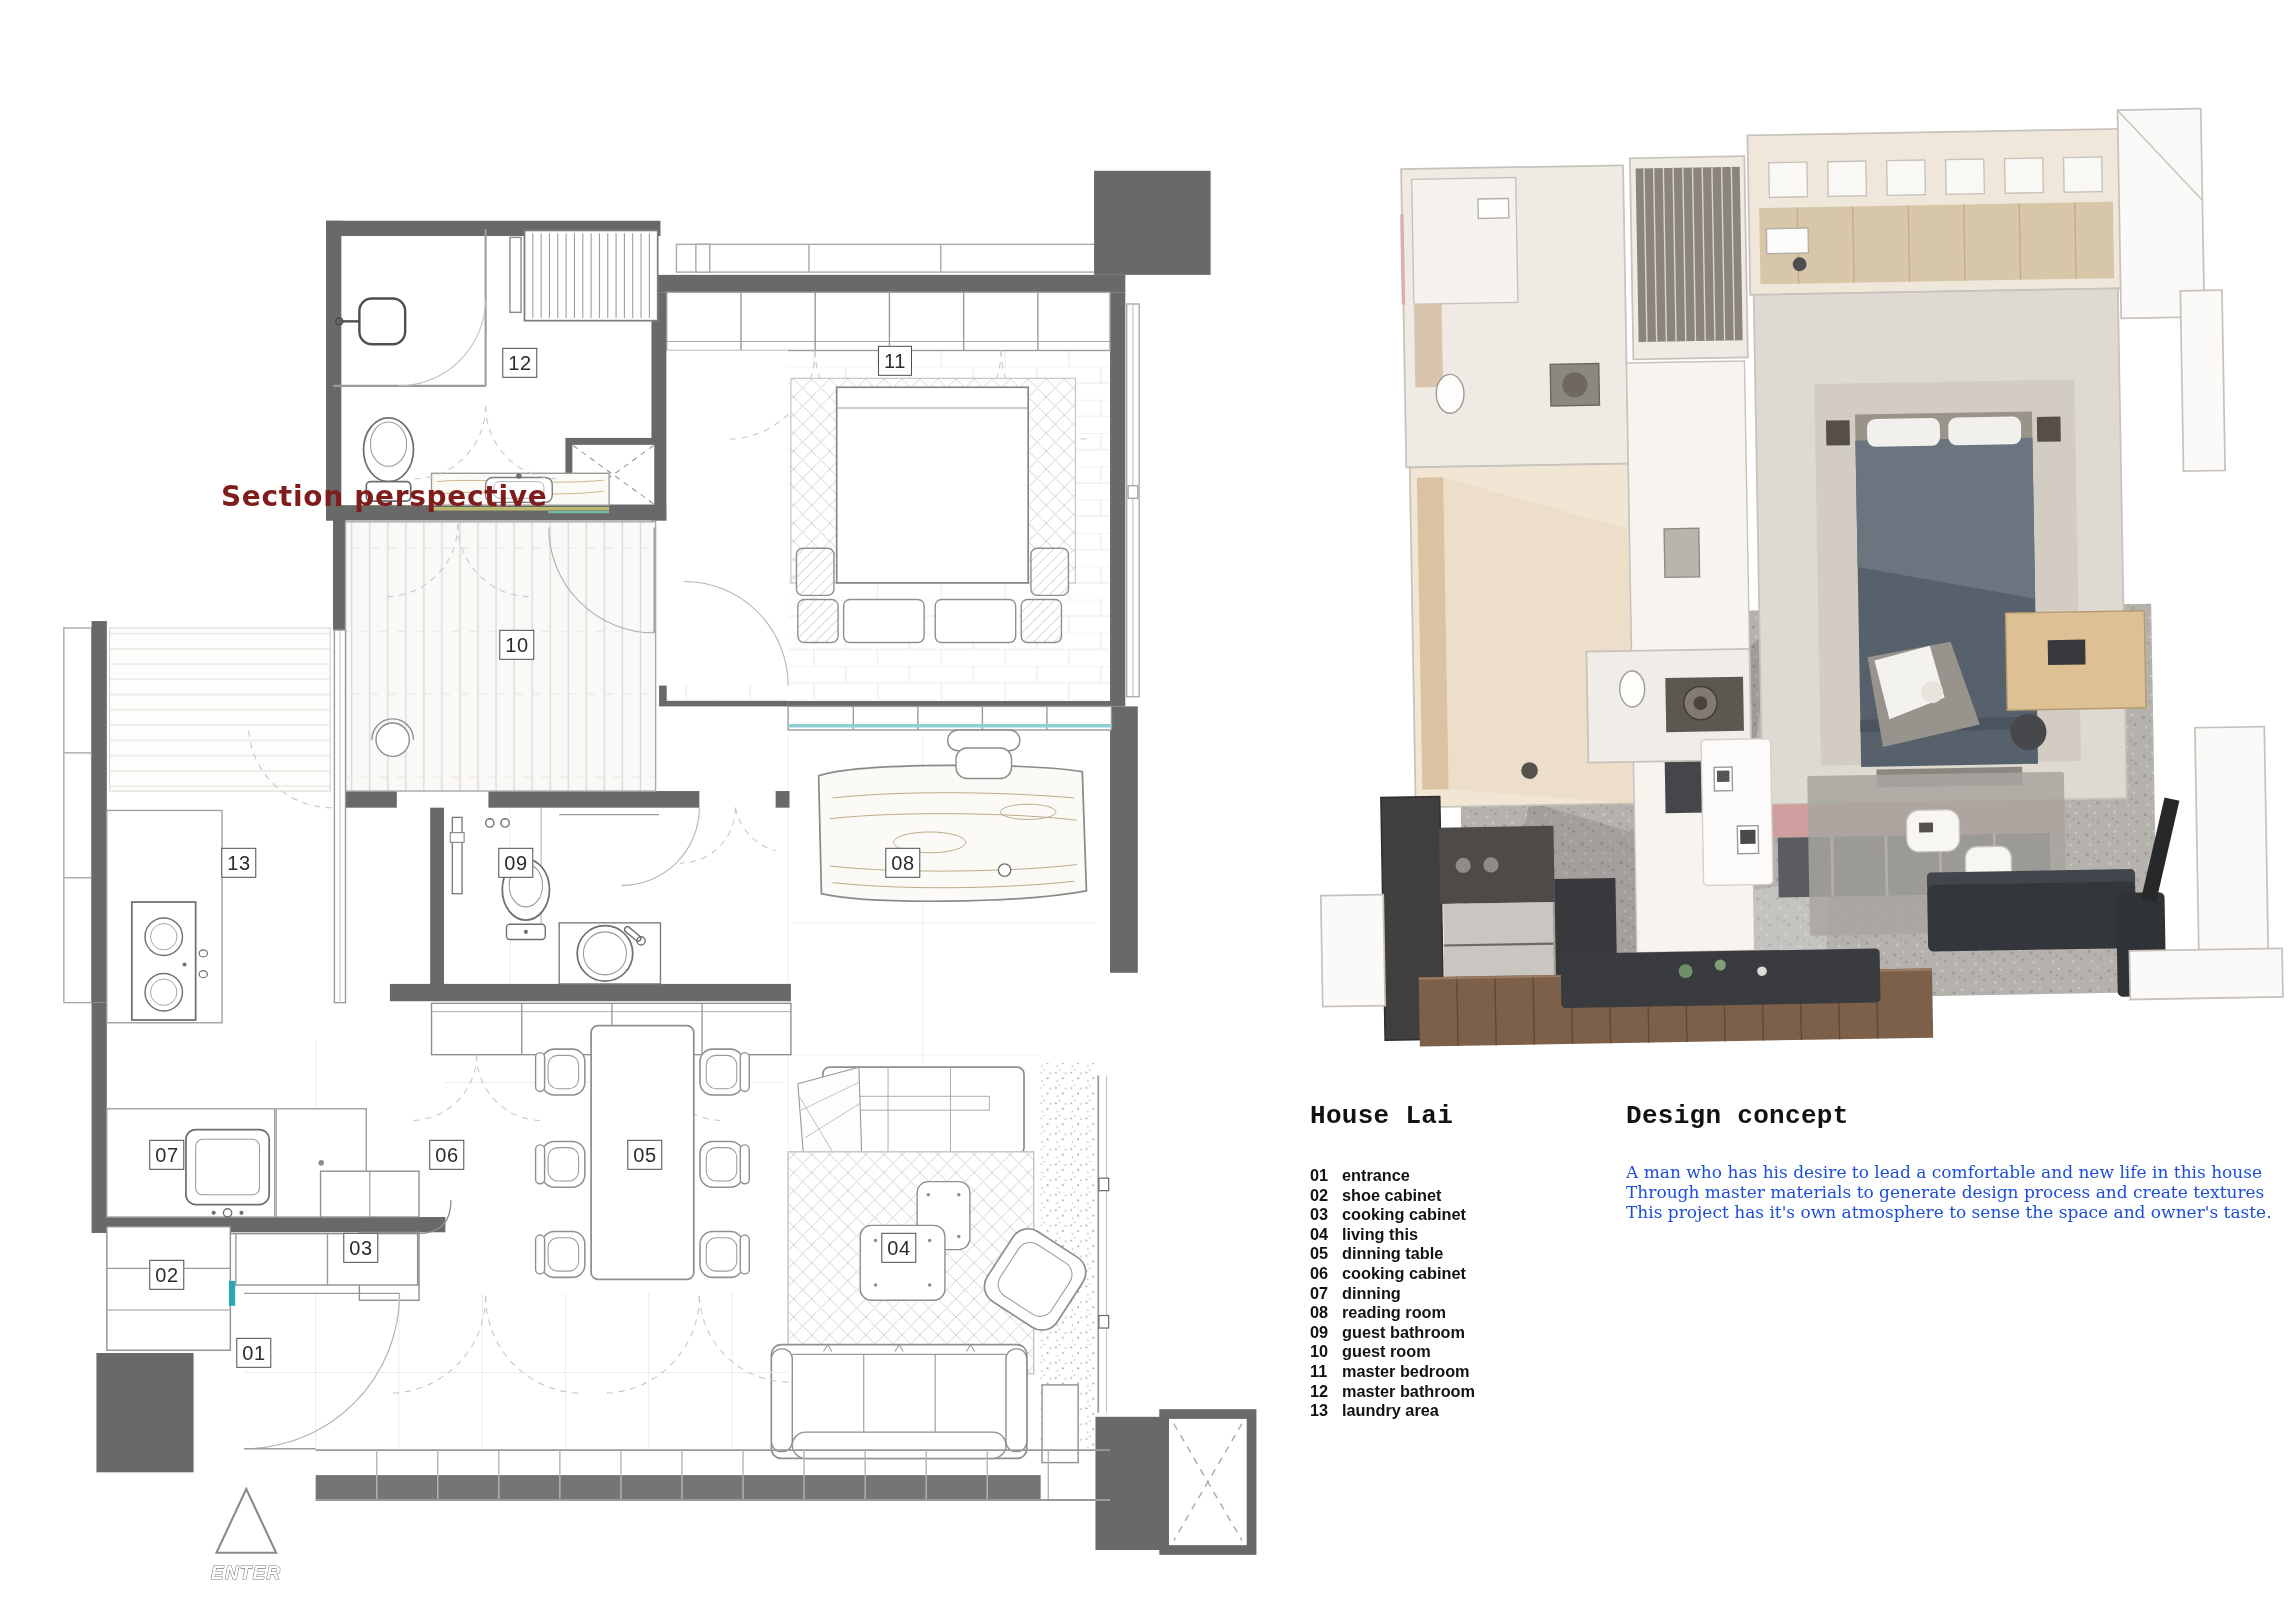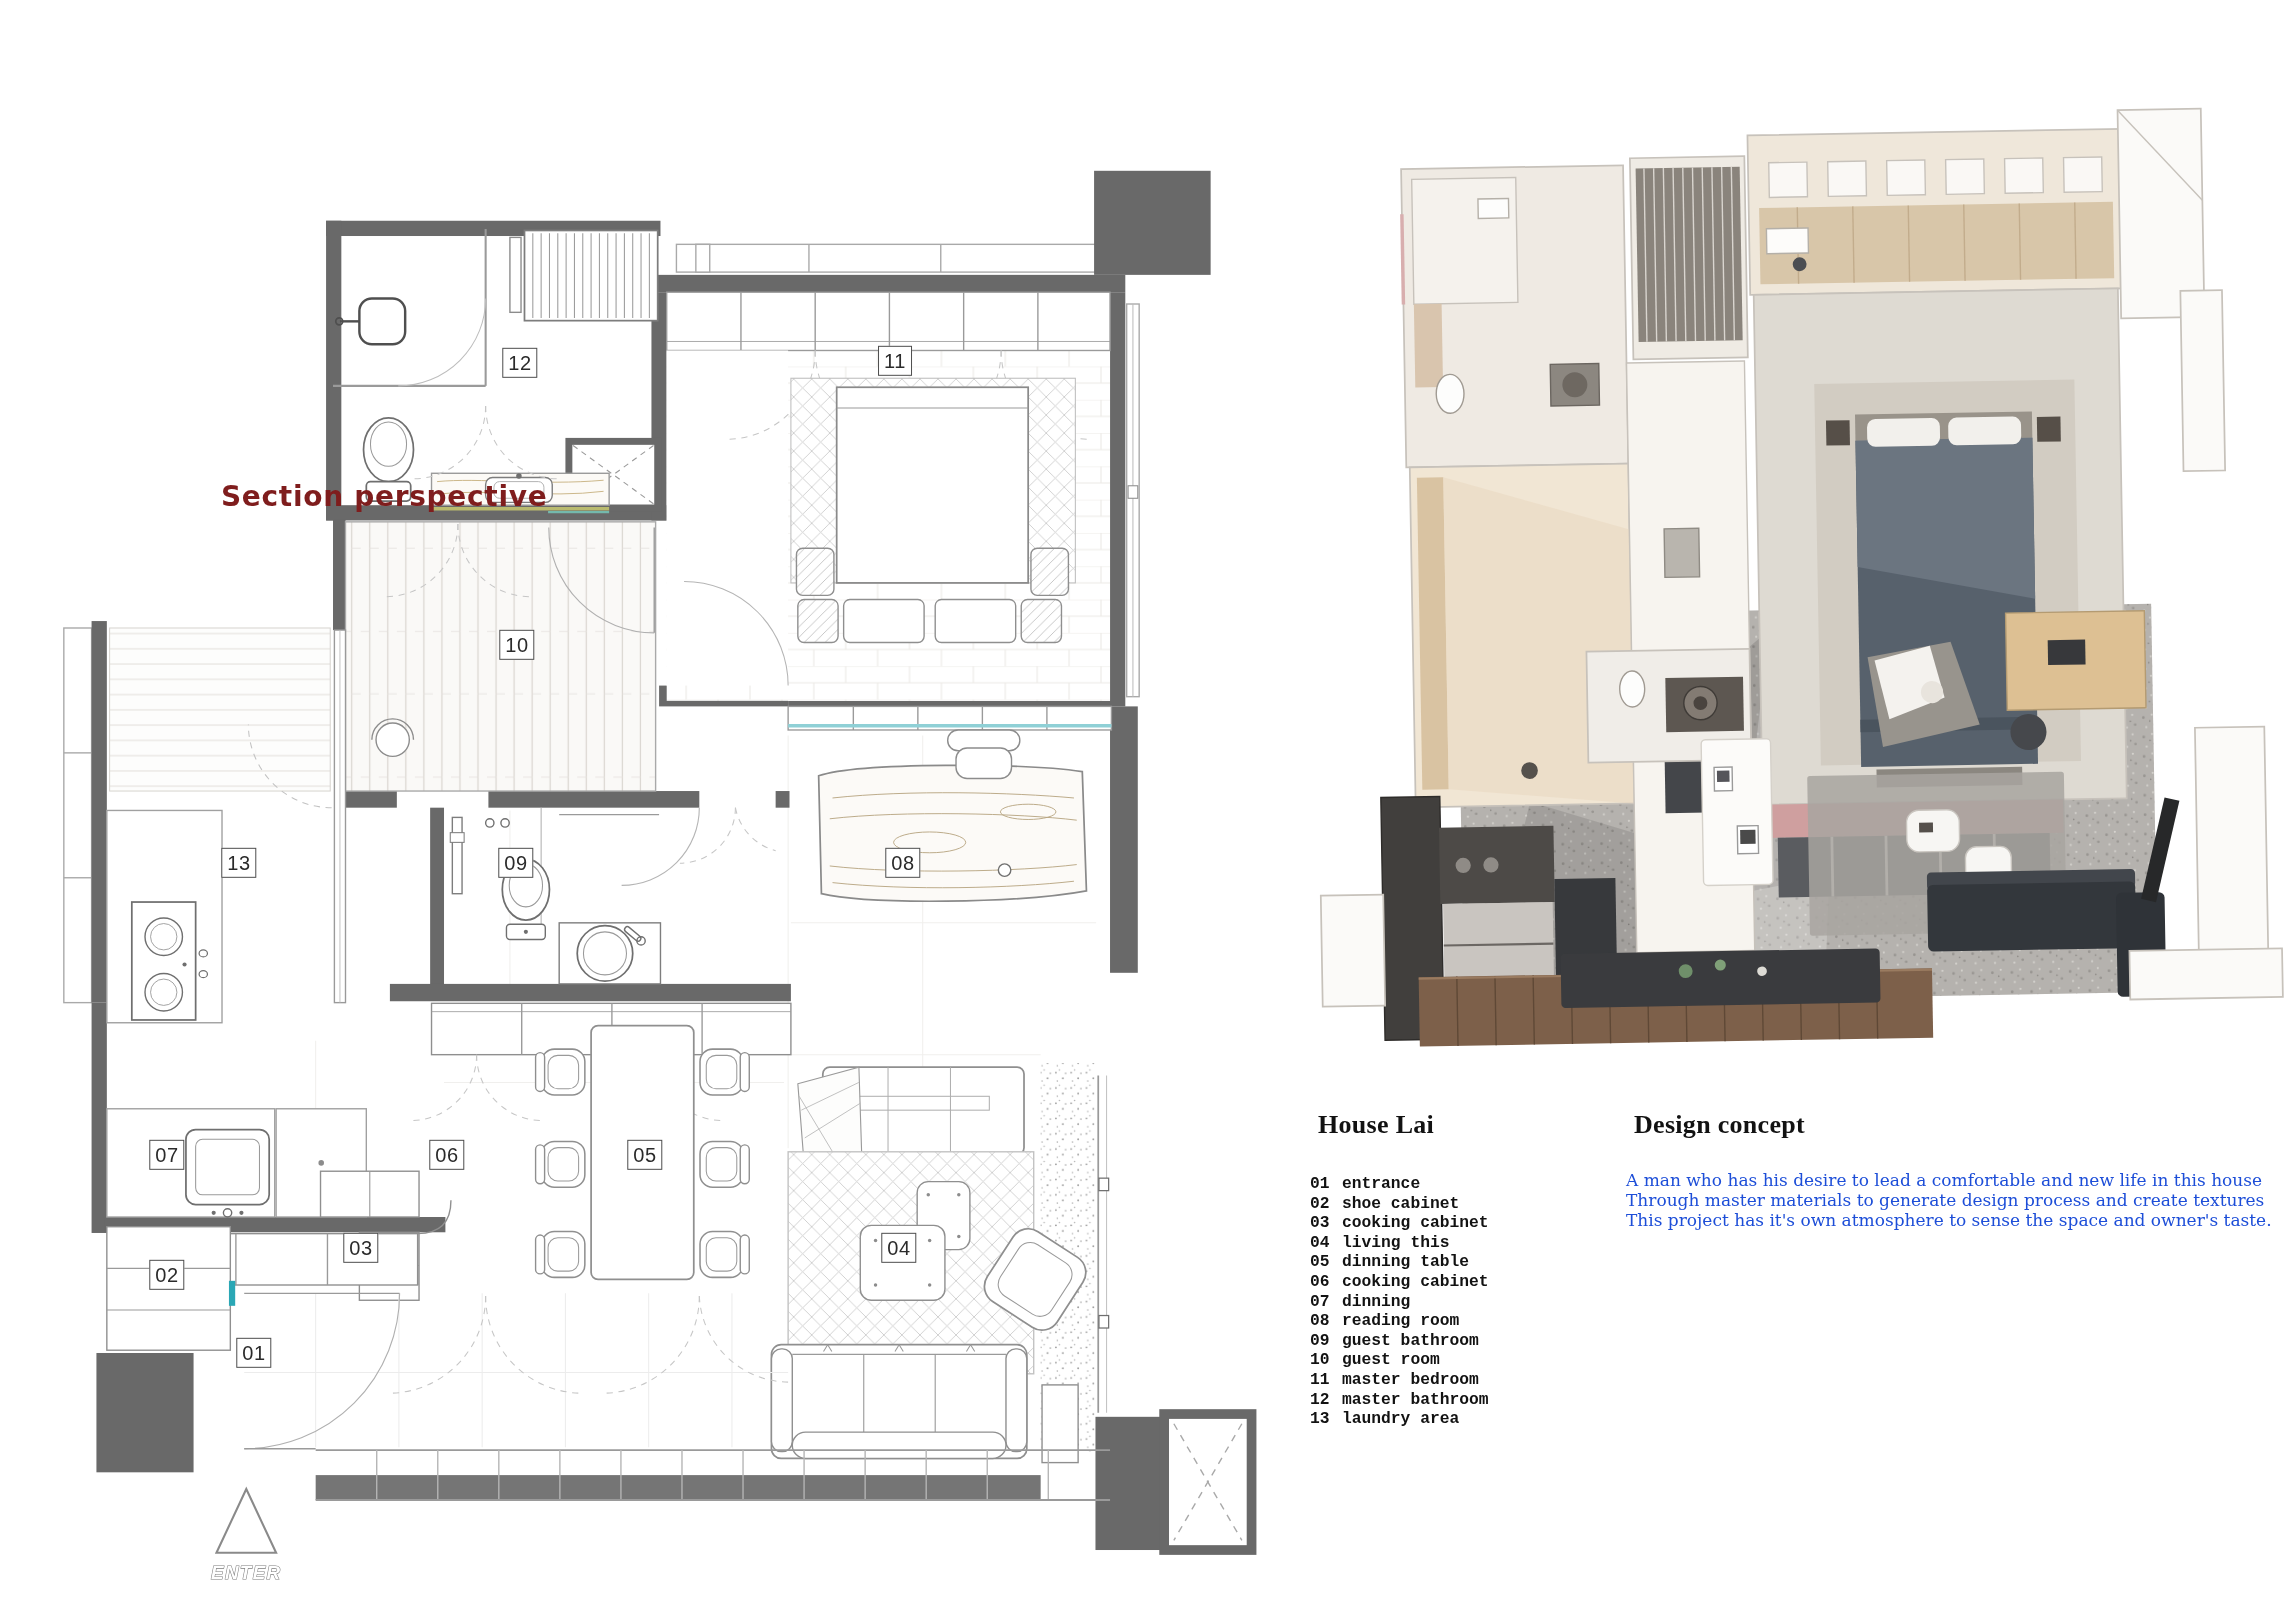--- a/index.html
+++ b/index.html
@@ -5,24 +5,24 @@
   html,body{margin:0;padding:0;background:#ffffff;}
   .board{position:relative;width:2295px;height:1623px;background:#fff;overflow:hidden;
          font-family:"DejaVu Serif",serif;}
   .layer{position:absolute;left:0;top:0;}
   
   .section-label{position:absolute;left:221px;top:480px;
      font-family:"DejaVu Sans",sans-serif;font-weight:700;font-size:28px;
      letter-spacing:0.7px;color:#7f1d1d;white-space:nowrap;}
   .house-block{position:absolute;left:1310px;top:1102px;width:298px;color:#121212;}
   .concept-block{position:absolute;left:1626px;top:1102px;width:576px;color:#121212;}
-  .block-title{font-family:Liberation Serif, serif;font-weight:700;font-size:26px;
-     line-height:1.12;letter-spacing:0.3px;margin:8px;}
+  .block-title{font-family:Liberation Mono, monospace;font-weight:700;font-size:26px;
+     line-height:1.12;letter-spacing:0.3px;margin:0;}
   .legend-list{margin-top:35px;}
-  .legend-row{font-family:Liberation Mono, monospace;font-weight:700;font-size:16.3px;
+  .legend-row{font-family:Liberation Sans, sans-serif;font-weight:700;font-size:16.3px;
      line-height:19.6px;white-space:nowrap;}
   .legend-row .code{display:inline-block;min-width:32px;}
   .concept-lines{margin-top:30.5px;}
   .concept-line{font-family:"DejaVu Serif",serif;font-weight:400;font-size:17px;
      line-height:20px;color:#1d4ed8;white-space:nowrap;}
   
   .room-label{position:absolute;transform:translate(-50%,-50%);
      background:#ffffff;border:1.7px solid #4d4d4d;color:#2b2b2b;
      font-family:"Liberation Sans",sans-serif;font-size:20px;font-weight:400;
      letter-spacing:0.7px;padding:4.2px 4.9px;line-height:1;}

